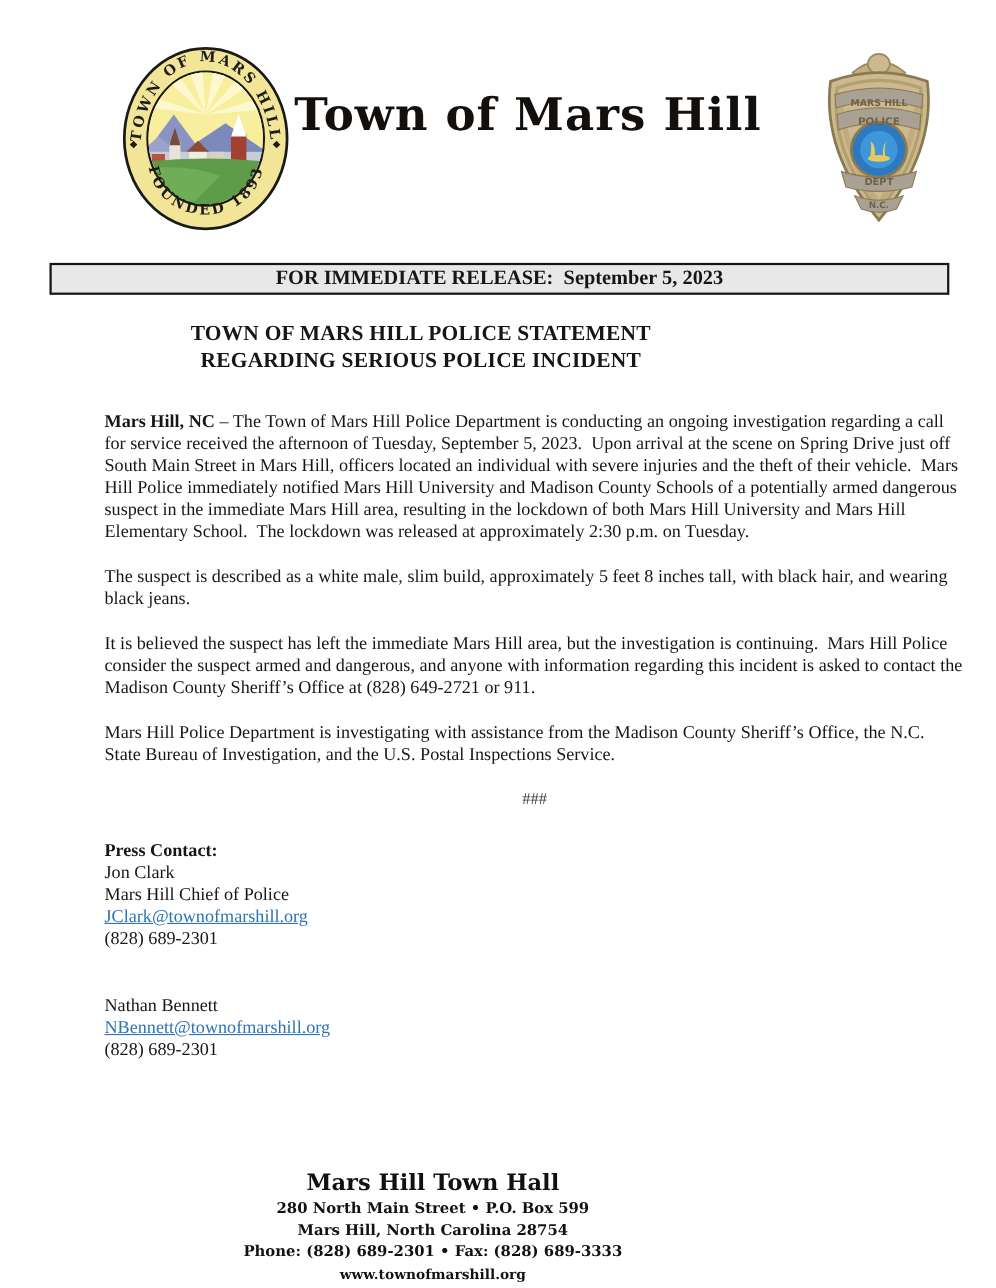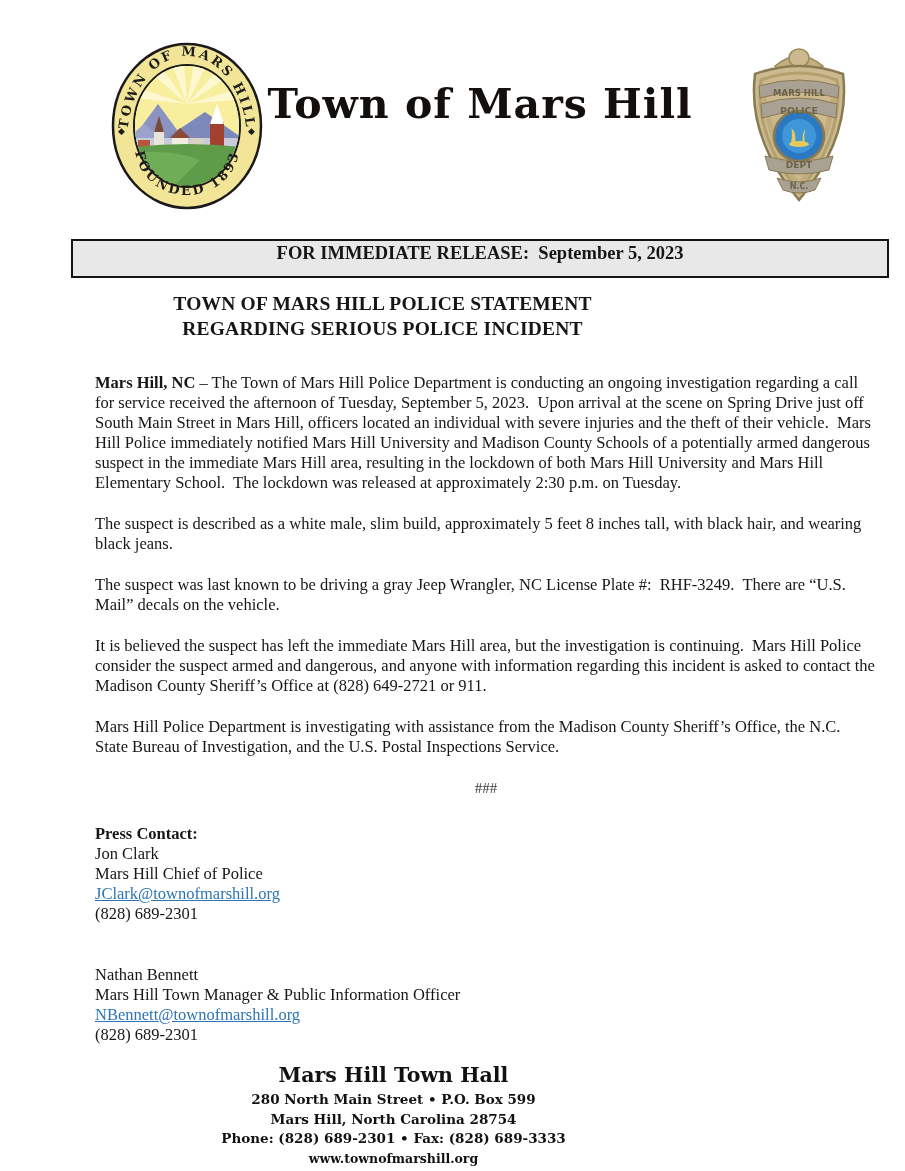--- a/index.html
+++ b/index.html
@@ -20,28 +20,27 @@
     position: absolute; left: 255px; top: 80px; width: 450px;
     text-align: center;
     font-family: "DejaVu Serif", serif;
     font-size: 41px; font-weight: bold; letter-spacing: 1px;
     color: #120f0c;
   }
   .badge { position: absolute; left: 741px; top: 44px; width: 116px; height: 164px; }
 
   
   .release-banner {
-    position: absolute; left: 45px; top: 239px; width: 818px; height: 39px;
+    position: absolute; left: 45px; top: 239px; width: 818px; height: 29px;
     background: #e8e8e8;
     border: 2px solid #151515;
     text-align: center;
     font-size: 18.5px; font-weight: bold;
     line-height: 25px;
     white-space: pre-wrap;
-    margin-left: 26px;
   }
 
   
   .statement-title {
     position: absolute; left: 0; top: 291px; width: 765px;
     text-align: center;
     font-size: 19.5px; font-weight: bold;
     line-height: 25px;
     letter-spacing: 0.2px;
   }
@@ -150,37 +149,35 @@
   <div class="release-banner">FOR IMMEDIATE RELEASE:  September 5, 2023</div>
 
   <div class="statement-title">
     <div>TOWN OF MARS HILL POLICE STATEMENT</div>
     <div>REGARDING SERIOUS POLICE INCIDENT</div>
   </div>
 
   <div class="body">
     <p class="para"><span class="lead">Mars Hill, NC</span><span> – The Town of Mars Hill Police Department is conducting an ongoing investigation regarding a call for service received the afternoon of Tuesday, September 5, 2023.  Upon arrival at the scene on Spring Drive just off South Main Street in Mars Hill, officers located an individual with severe injuries and the theft of their vehicle.  Mars Hill Police immediately notified Mars Hill University and Madison County Schools of a potentially armed dangerous suspect in the immediate Mars Hill area, resulting in the lockdown of both Mars Hill University and Mars Hill Elementary School.  The lockdown was released at approximately 2:30 p.m. on Tuesday.</span></p>
     <p class="para">The suspect is described as a white male, slim build, approximately 5 feet 8 inches tall, with black hair, and wearing black jeans.</p>
-    <p class="para">The suspect was last known to be driving a gray Jeep Wrangler, NC License Plate #:  RHF-3249.  There are “U.S. Mail” decals on the vehicle.</p>
     <p class="para">It is believed the suspect has left the immediate Mars Hill area, but the investigation is continuing.  Mars Hill Police consider the suspect armed and dangerous, and anyone with information regarding this incident is asked to contact the Madison County Sheriff’s Office at (828) 649-2721 or 911.</p>
     <p class="para">Mars Hill Police Department is investigating with assistance from the Madison County Sheriff’s Office, the N.C. State Bureau of Investigation, and the U.S. Postal Inspections Service.</p>
 
     <div class="separator">###</div>
 
     <div class="contact-block">
       <div class="contact-label">Press Contact:</div>
       <div>Jon Clark</div>
       <div>Mars Hill Chief of Police</div>
       <div><a class="email-link">JClark@townofmarshill.org</a></div>
       <div>(828) 689-2301</div>
 
       <div class="contact-gap"></div>
 
       <div>Nathan Bennett</div>
-      <div>Mars Hill Town Manager &amp; Public Information Officer</div>
       <div><a class="email-link">NBennett@townofmarshill.org</a></div>
       <div>(828) 689-2301</div>
     </div>
   </div>
 
   <div class="footer">
     <div class="footer-title">Mars Hill Town Hall</div>
     <div class="footer-line">280 North Main Street  •  P.O. Box 599</div>
     <div class="footer-line">Mars Hill, North Carolina  28754</div>
     <div class="footer-line">Phone:  (828) 689-2301  •  Fax:  (828) 689-3333</div>

